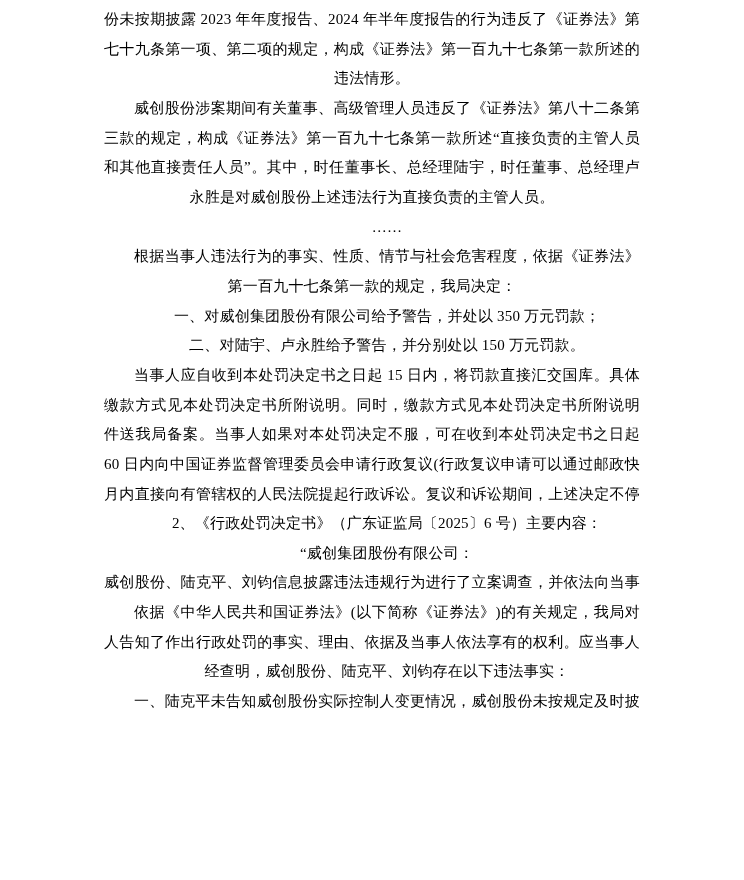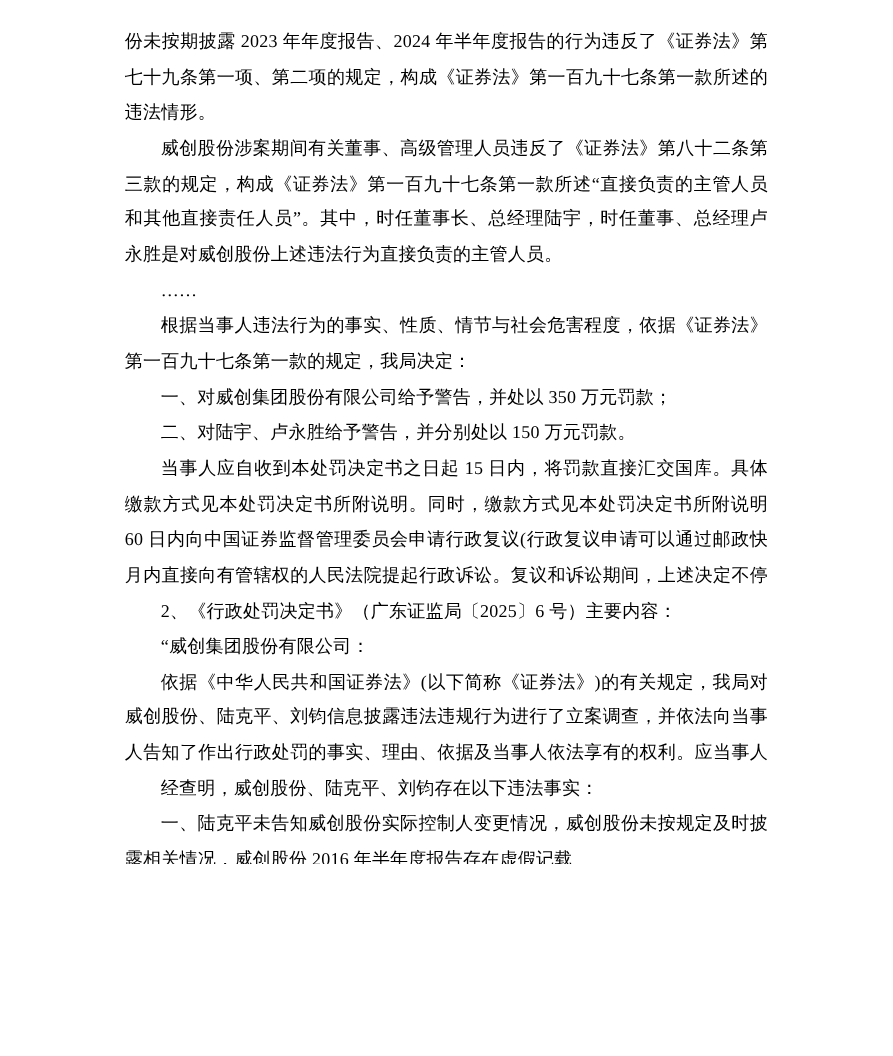--- a/index.html
+++ b/index.html
@@ -4,29 +4,29 @@
 <style>
   * { margin: 0; padding: 0; box-sizing: border-box; }
   html, body { background: #ffffff; }
   .page {
     position: relative;
     width: 744px;
     height: 720px;
     margin: 0 auto;
     background: #ffffff;
     overflow: hidden;
-    padding: 21px 104px 0 104px;
+    padding: 5px 104px 0 104px;
   }
   .doc-body { width: 536px; }
   .doc-line {
     font-family: "Liberation Serif", "DejaVu Serif", serif;
     font-size: 15px;
     line-height: 29.65px;
     color: #000000;
-    text-align: left;
+    text-align: center;
     letter-spacing: 0.2px;
   }
   .doc-line.justify {
     text-align: justify;
     text-align-last: justify;
   }
   .doc-line.indent {
     text-indent: 2em;
   }
 </style>
@@ -42,24 +42,25 @@
       <div class="doc-line justify">三款的规定，构成《证券法》第一百九十七条第一款所述“直接负责的主管人员</div>
       <div class="doc-line justify">和其他直接责任人员”。其中，时任董事长、总经理陆宇，时任董事、总经理卢</div>
       <div class="doc-line">永胜是对威创股份上述违法行为直接负责的主管人员。</div>
       <div class="doc-line indent">……</div>
       <div class="doc-line justify indent">根据当事人违法行为的事实、性质、情节与社会危害程度，依据《证券法》</div>
       <div class="doc-line">第一百九十七条第一款的规定，我局决定：</div>
       <div class="doc-line indent">一、对威创集团股份有限公司给予警告，并处以 350 万元罚款；</div>
       <div class="doc-line indent">二、对陆宇、卢永胜给予警告，并分别处以 150 万元罚款。</div>
       <div class="doc-line justify indent">当事人应自收到本处罚决定书之日起 15 日内，将罚款直接汇交国库。具体</div>
       <div class="doc-line justify">缴款方式见本处罚决定书所附说明。同时，缴款方式见本处罚决定书所附说明</div>
+      <div class="doc-line justify">件送我局备案。当事人如果对本处罚决定不服，可在收到本处罚决定书之日起</div>
       <div class="doc-line justify">60 日内向中国证券监督管理委员会申请行政复议(行政复议申请可以通过邮政快</div>
       <div class="doc-line justify">月内直接向有管辖权的人民法院提起行政诉讼。复议和诉讼期间，上述决定不停</div>
       <div class="doc-line indent">2、《行政处罚决定书》（广东证监局〔2025〕6 号）主要内容：</div>
       <div class="doc-line indent">“威创集团股份有限公司：</div>
+      <div class="doc-line justify">威创股份、陆克平、刘钧信息披露违法违规行为进行了立案调查，并依法向当事</div>
       <div class="doc-line justify indent">依据《中华人民共和国证券法》(以下简称《证券法》)的有关规定，我局对</div>
-      <div class="doc-line justify">威创股份、陆克平、刘钧信息披露违法违规行为进行了立案调查，并依法向当事</div>
       <div class="doc-line justify">人告知了作出行政处罚的事实、理由、依据及当事人依法享有的权利。应当事人</div>
       <div class="doc-line indent">经查明，威创股份、陆克平、刘钧存在以下违法事实：</div>
       <div class="doc-line justify indent">一、陆克平未告知威创股份实际控制人变更情况，威创股份未按规定及时披</div>
       <div class="doc-line">露相关情况，威创股份 2016 年半年度报告存在虚假记载</div>
     </div>
 </div>
 
 </body></html>

